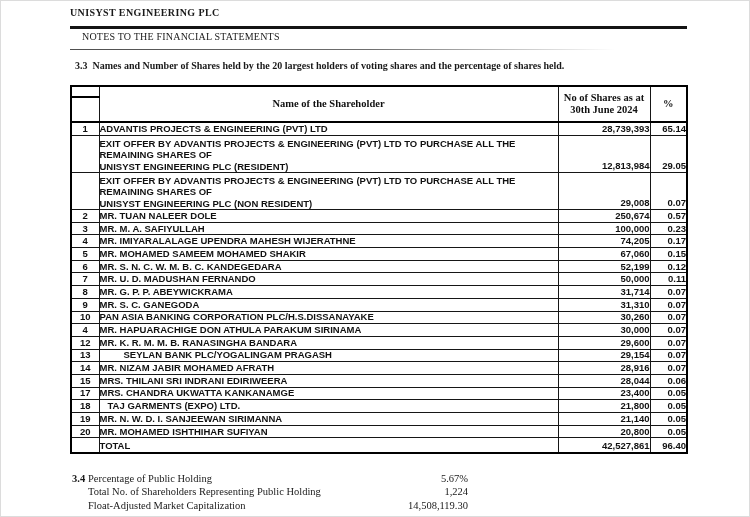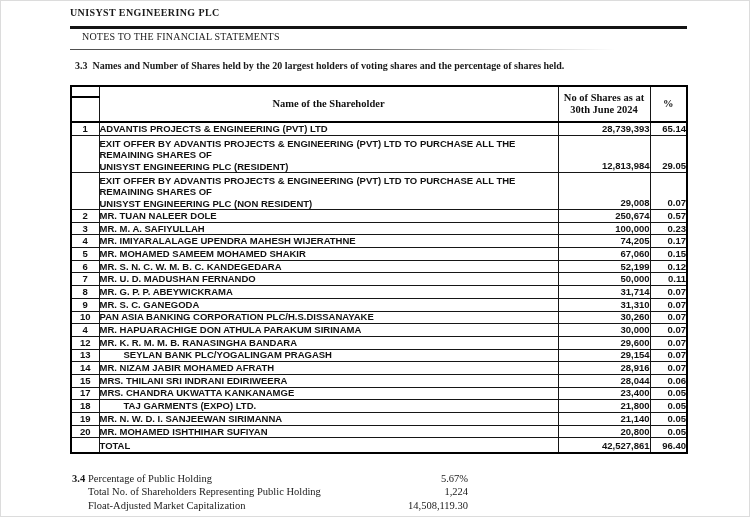--- a/index.html
+++ b/index.html
@@ -194,21 +194,21 @@
         <td class="c-pct">0.06</td>
       </tr>
       <tr class="r">
         <td class="c-rank">17</td>
         <td class="c-name">MRS. CHANDRA UKWATTA KANKANAMGE</td>
         <td class="c-shares">23,400</td>
         <td class="c-pct">0.05</td>
       </tr>
       <tr class="r">
         <td class="c-rank">18</td>
-        <td class="c-name" style="padding-left: 24px;">TAJ GARMENTS (EXPO) LTD.</td>
+        <td class="c-name" style="padding-left: 8px;">TAJ GARMENTS (EXPO) LTD.</td>
         <td class="c-shares">21,800</td>
         <td class="c-pct">0.05</td>
       </tr>
       <tr class="r">
         <td class="c-rank">19</td>
         <td class="c-name">MR. N. W. D. I. SANJEEWAN SIRIMANNA</td>
         <td class="c-shares">21,140</td>
         <td class="c-pct">0.05</td>
       </tr>
       <tr class="r">

